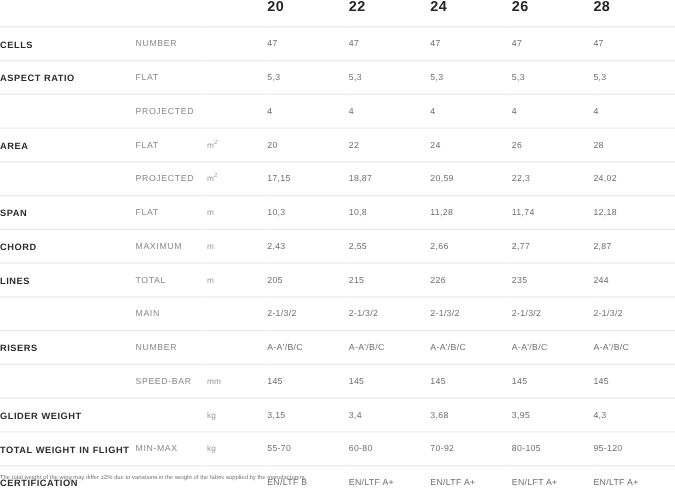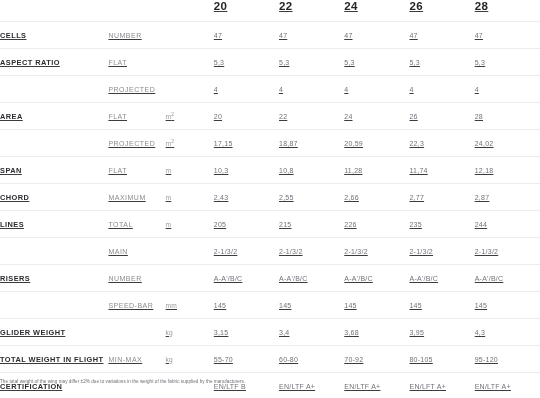--- a/index.html
+++ b/index.html
@@ -12,21 +12,20 @@
     height: 398px;
     font-family: "Liberation Sans", sans-serif;
     color: #3c3c3c;
     overflow: hidden;
   }
   .spec-sheet {
     width: 540px;
     height: 398px;
     position: relative;
     box-sizing: border-box;
-    text-decoration: underline;
   }
   table.spec-table {
     width: 540px;
     border-collapse: collapse;
     table-layout: fixed;
   }
   table.spec-table col.c-label    { width: 108px; }
   table.spec-table col.c-sublabel { width: 57px; }
   table.spec-table col.c-unit     { width: 48px; }
   table.spec-table col.c-size     { width: 65px; }

